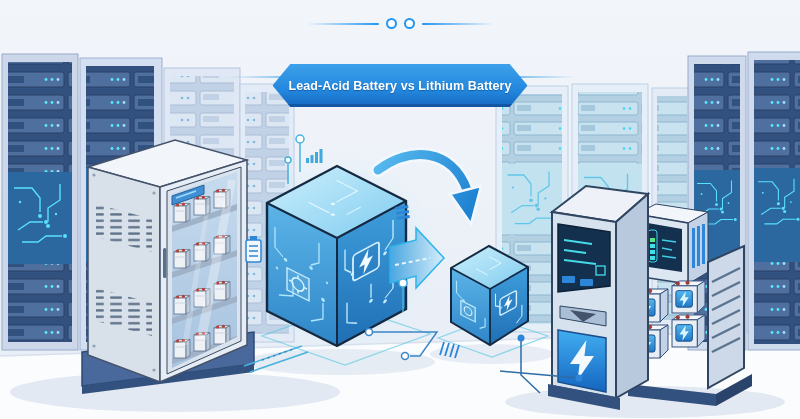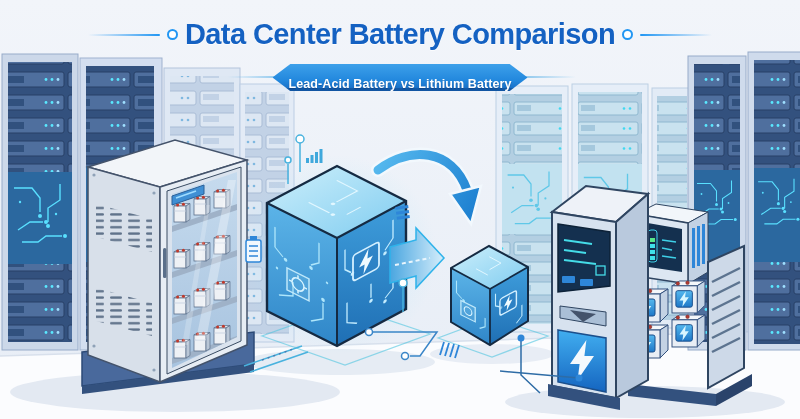--- a/index.html
+++ b/index.html
@@ -10,21 +10,21 @@
              align-items:center;justify-content:center;gap:7px;z-index:5;}
   .t-line{width:72px;height:2px;border-radius:2px;}
   .t-line.left{background:linear-gradient(90deg,rgba(33,150,243,0),#2196f3);}
   .t-line.right{background:linear-gradient(90deg,#2196f3,rgba(33,150,243,0));}
   .t-dot{width:7px;height:7px;border:2px solid #2196f3;border-radius:50%;background:#fff;}
   .page-title{margin:0;font-size:29px;font-weight:bold;color:#1461c2;letter-spacing:-0.6px;
               text-shadow:0 1px 0 rgba(255,255,255,.7);}
   .banner-line{position:absolute;top:76px;left:228px;width:348px;height:2px;z-index:4;
     background:linear-gradient(90deg,rgba(95,179,232,0),#5fb3e8 22%,#5fb3e8 78%,rgba(95,179,232,0));}
   .banner{position:absolute;top:64px;left:50%;transform:translateX(-50%);z-index:5;
-    min-width:196px;height:27px;display:flex;align-items:flex-end;justify-content:center;
+    min-width:196px;height:43px;display:flex;align-items:center;justify-content:center;
     background:linear-gradient(180deg,#3da0ea 0%,#2287dd 62%,#1668bf 100%);
     clip-path:polygon(0 50%,7% 0,93% 0,100% 50%,93% 100%,7% 100%);
     box-shadow:inset 0 -3px 0 rgba(10,50,110,.35);}
   .banner span{color:#fff;font-size:12.5px;font-weight:bold;letter-spacing:.1px;
     text-shadow:0 1px 1px rgba(10,50,110,.5);padding:0 16px;}
 </style>
 </head>
 <body>
 
 <div class="stage">
@@ -451,21 +451,20 @@
   <polyline points="521,341 521,375 540,393" stroke="#2e6ca6"></polyline>
   <circle cx="521" cy="338" r="3.5" fill="#2e86d8" stroke="none"></circle>
   <polyline points="579,378 500,371" stroke="#2e6ca6"></polyline>
   <circle cx="579" cy="378" r="3.5" fill="#2e86d8" stroke="none"></circle>
 </g>
 </svg>
 
 <div class="title-row">
   <span class="t-line left"></span>
   <span class="t-dot"></span>
-  <h1 class="page-title">Data Center Battery Comparison</h1>
   <span class="t-dot"></span>
   <span class="t-line right"></span>
 </div>
 
 <div class="banner-line"></div>
 <div class="banner">
   <span>Lead-Acid Battery vs Lithium Battery</span>
 </div>
 
 </div>

